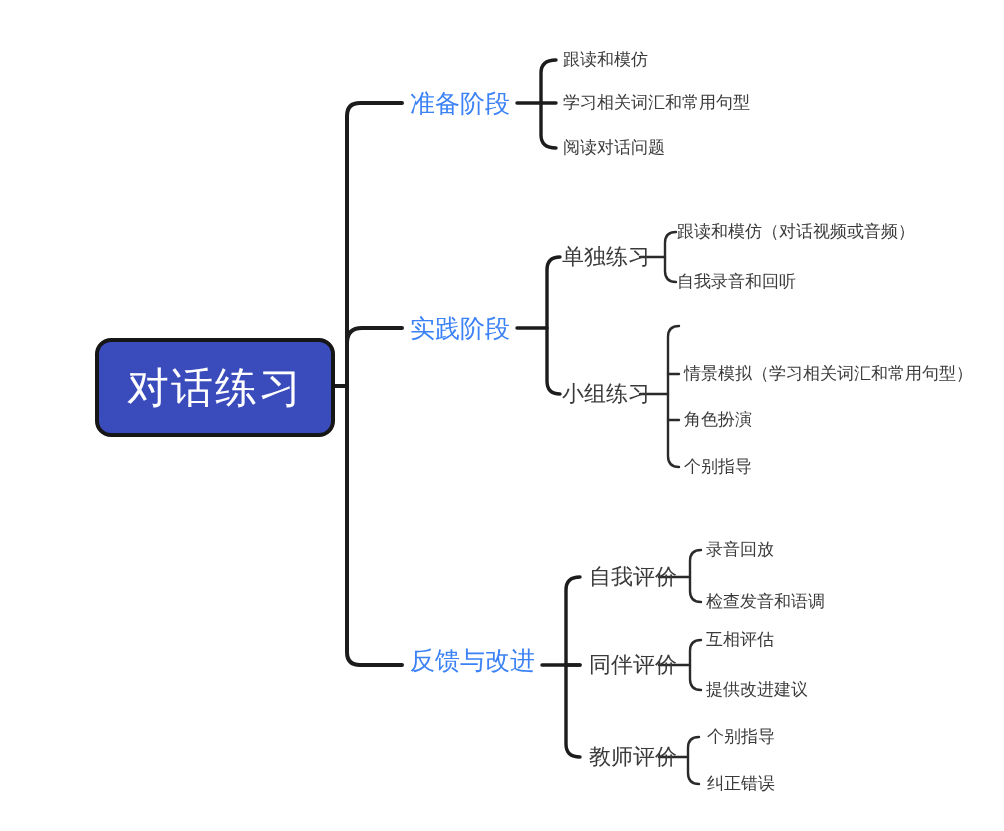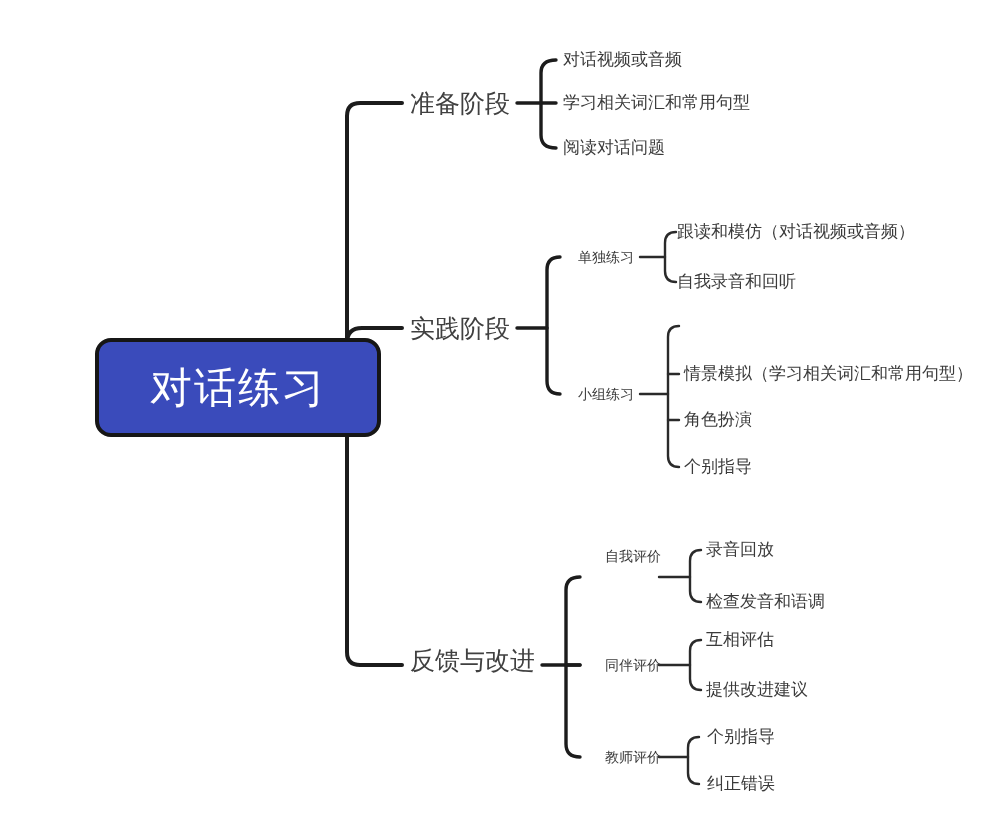--- a/index.html
+++ b/index.html
@@ -5,33 +5,33 @@
   html,body{margin:0;padding:0;background:#ffffff;}
   .canvas{
     position:relative;
     width:1004px;height:831px;
     background:#ffffff;
     font-family:"Liberation Sans", sans-serif;
     overflow:hidden;
   }
   .wires{position:absolute;left:0;top:0;width:1004px;height:831px;}
   .root{
-    position:absolute;left:95px;top:338px;width:286px;height:99px;
+    position:absolute;left:95px;top:338px;width:240px;height:99px;
     background:#3A4BBB;border:4px solid #161616;border-radius:16px;
     display:flex;align-items:center;justify-content:center;
     box-sizing:border-box;
     cursor:default;
   }
   .root span{color:#ffffff;font-size:42px;letter-spacing:2px;line-height:1;}
   .lbl{
     position:absolute;transform:translateY(-50%);
     white-space:nowrap;line-height:1.2;cursor:default;
   }
-  .branch{font-size:25px;color:#404040;}
-  .sub{font-size:14px;color:#3a3a3a;margin-left:16px;}
+  .branch{font-size:25px;color:#3b82f6;}
+  .sub{font-size:22px;color:#3a3a3a;}
   .leaf{font-size:17px;color:#3a3a3a;}
 </style>
 </head>
 <body>
 
 <div class="canvas">
 
   <svg class="wires" width="1004" height="831" viewBox="0 0 1004 831" fill="none" stroke-linecap="round" stroke-linejoin="round" aria-hidden="true">
 
     <g stroke="#1c1c1c" stroke-width="4">
@@ -68,34 +68,34 @@
   </svg>
 
   <div class="root">
     <span>对话练习</span>
   </div>
 
   <div class="lbl branch" style="left:410px;top:103px">准备阶段</div>
   <div class="lbl branch" style="left:410px;top:328px">实践阶段</div>
   <div class="lbl branch" style="left:410px;top:660px">反馈与改进</div>
 
-  <div class="lbl leaf" style="left:563px;top:60px">对话视频或音频</div>
+  <div class="lbl leaf" style="left:563px;top:60px">跟读和模仿</div>
   <div class="lbl leaf" style="left:563px;top:103px">学习相关词汇和常用句型</div>
   <div class="lbl leaf" style="left:563px;top:148px">阅读对话问题</div>
 
   <div class="lbl sub" style="left:562px;top:257px">单独练习</div>
   <div class="lbl leaf" style="left:677px;top:232px">跟读和模仿（对话视频或音频）</div>
   <div class="lbl leaf" style="left:677px;top:282px">自我录音和回听</div>
 
   <div class="lbl sub" style="left:562px;top:394px">小组练习</div>
   <div class="lbl leaf" style="left:684px;top:374px">情景模拟（学习相关词汇和常用句型）</div>
   <div class="lbl leaf" style="left:684px;top:420px">角色扮演</div>
   <div class="lbl leaf" style="left:684px;top:467px">个别指导</div>
 
-  <div class="lbl sub" style="left:589px;top:556px">自我评价</div>
+  <div class="lbl sub" style="left:589px;top:577px">自我评价</div>
   <div class="lbl leaf" style="left:706px;top:550px">录音回放</div>
   <div class="lbl leaf" style="left:706px;top:602px">检查发音和语调</div>
 
   <div class="lbl sub" style="left:589px;top:665px">同伴评价</div>
   <div class="lbl leaf" style="left:706px;top:640px">互相评估</div>
   <div class="lbl leaf" style="left:706px;top:690px">提供改进建议</div>
 
   <div class="lbl sub" style="left:589px;top:757px">教师评价</div>
   <div class="lbl leaf" style="left:707px;top:737px">个别指导</div>
   <div class="lbl leaf" style="left:707px;top:784px">纠正错误</div>

